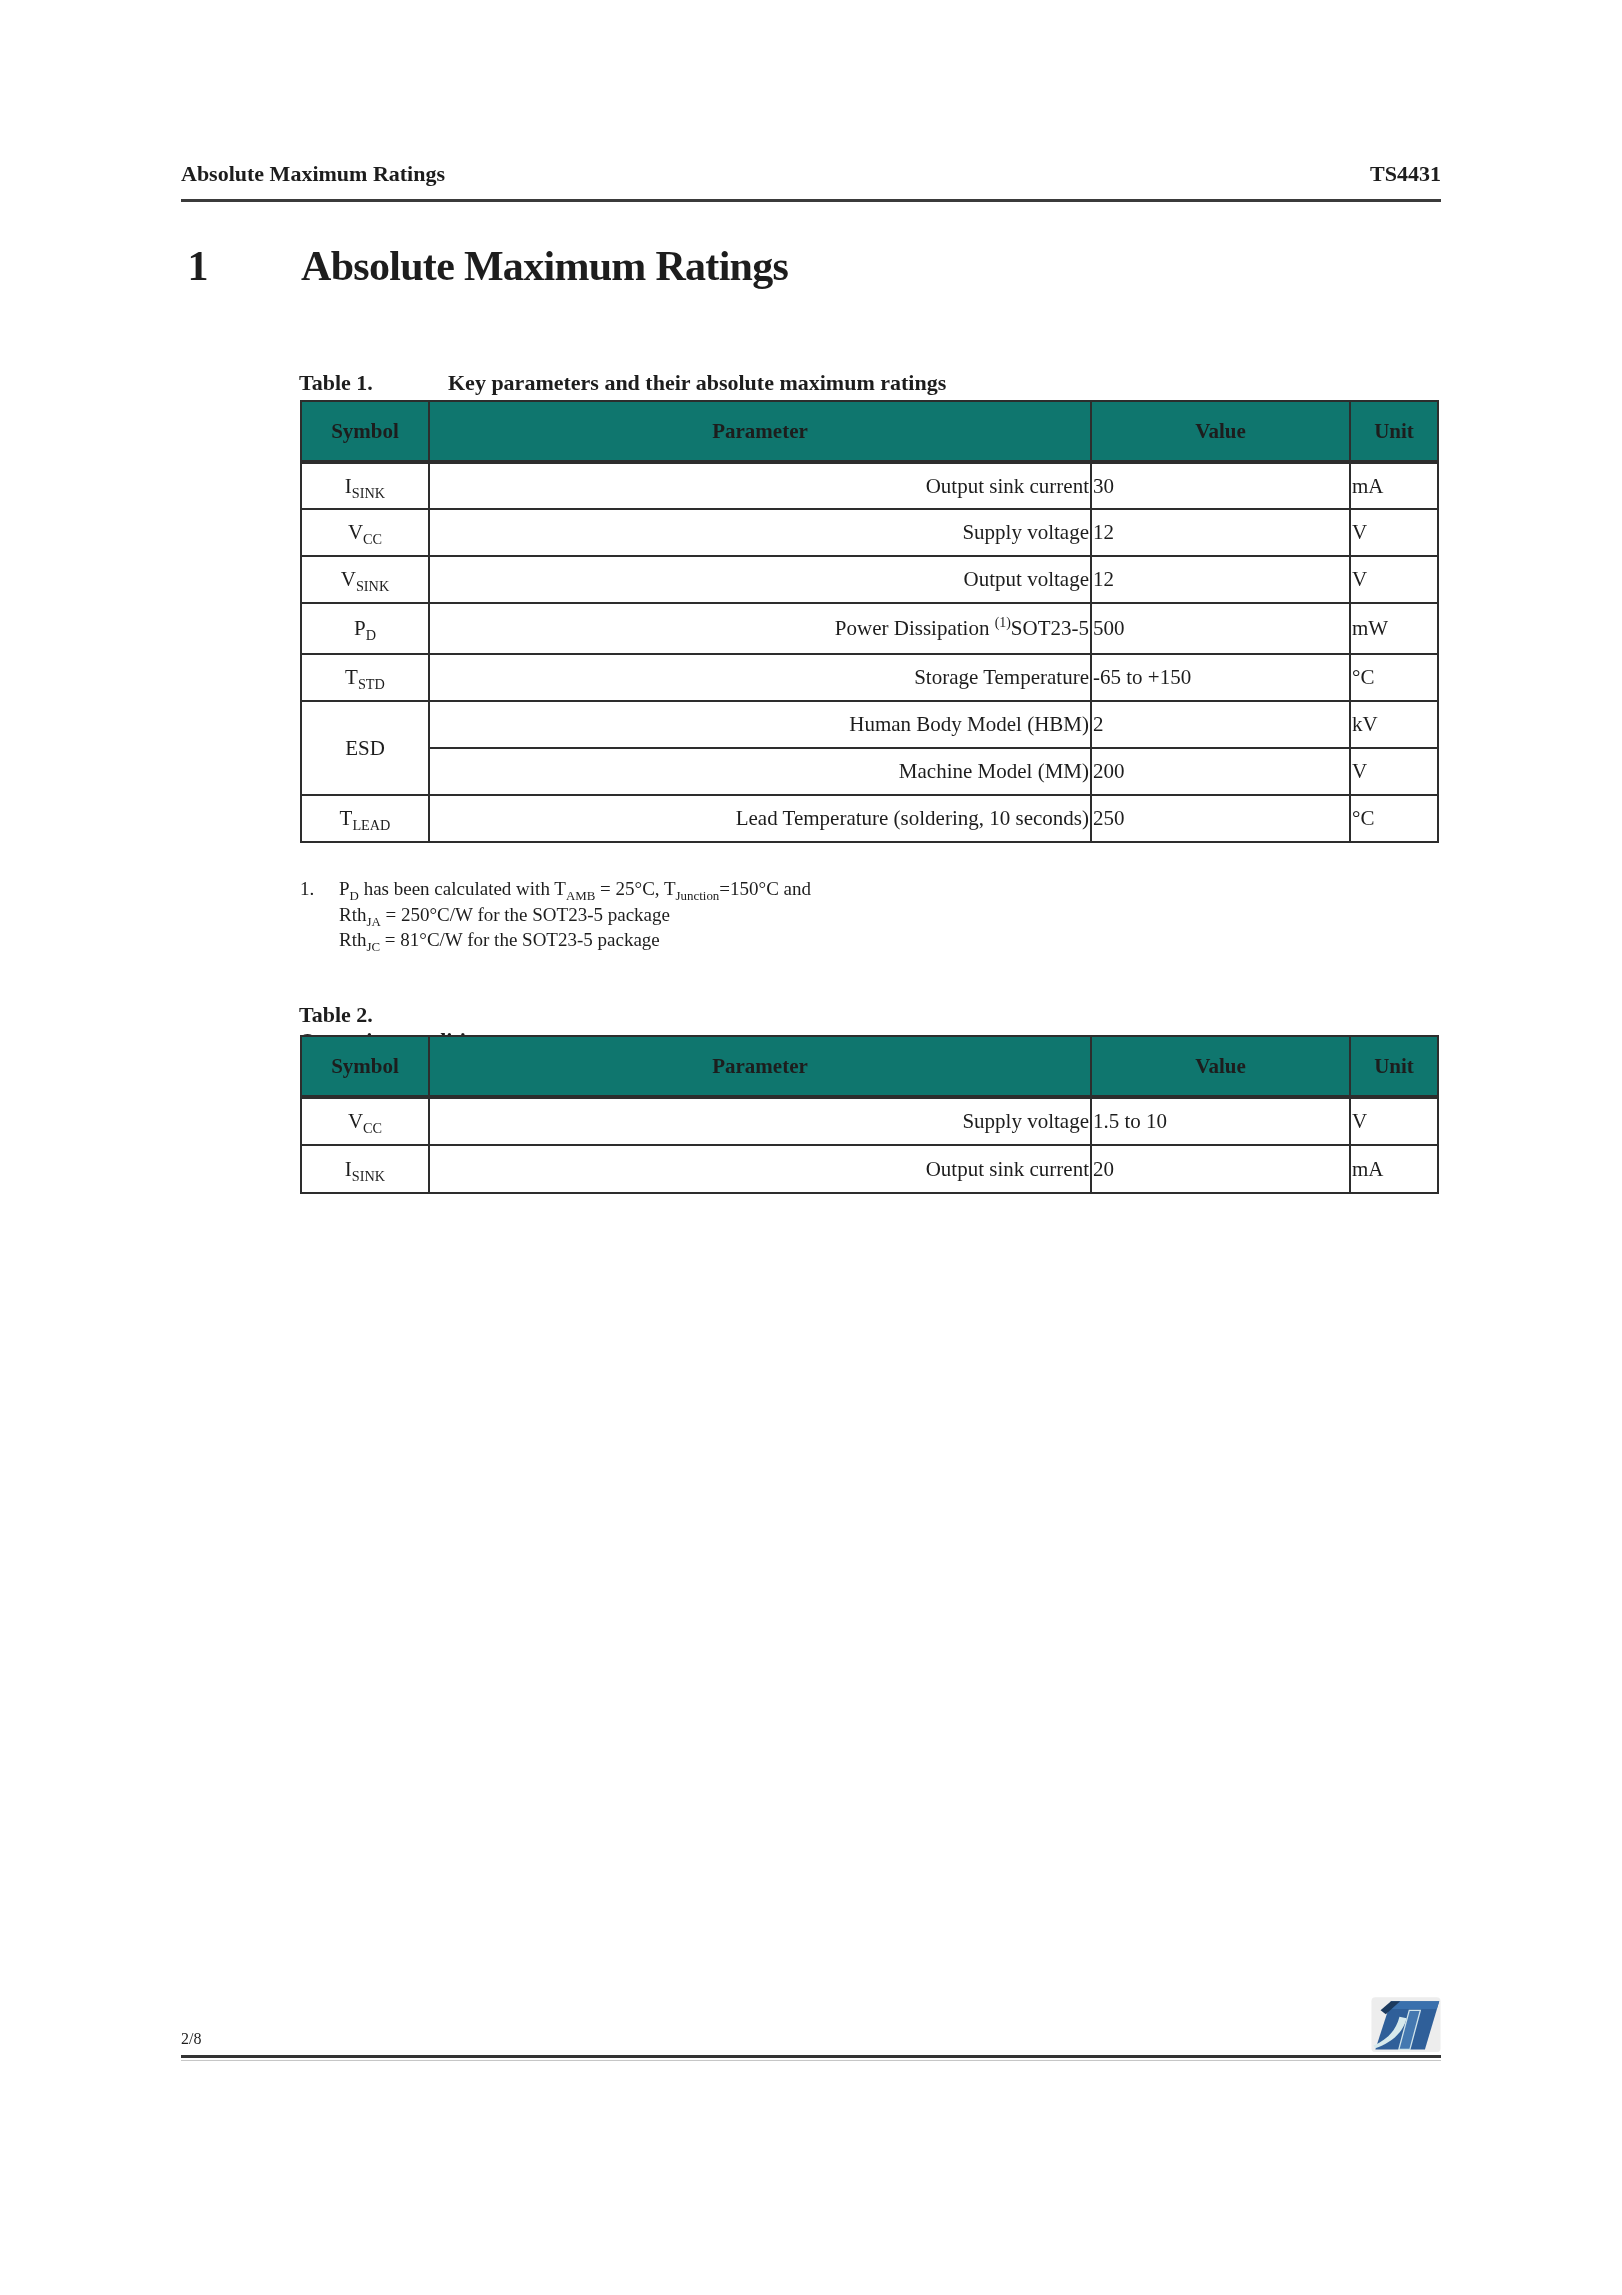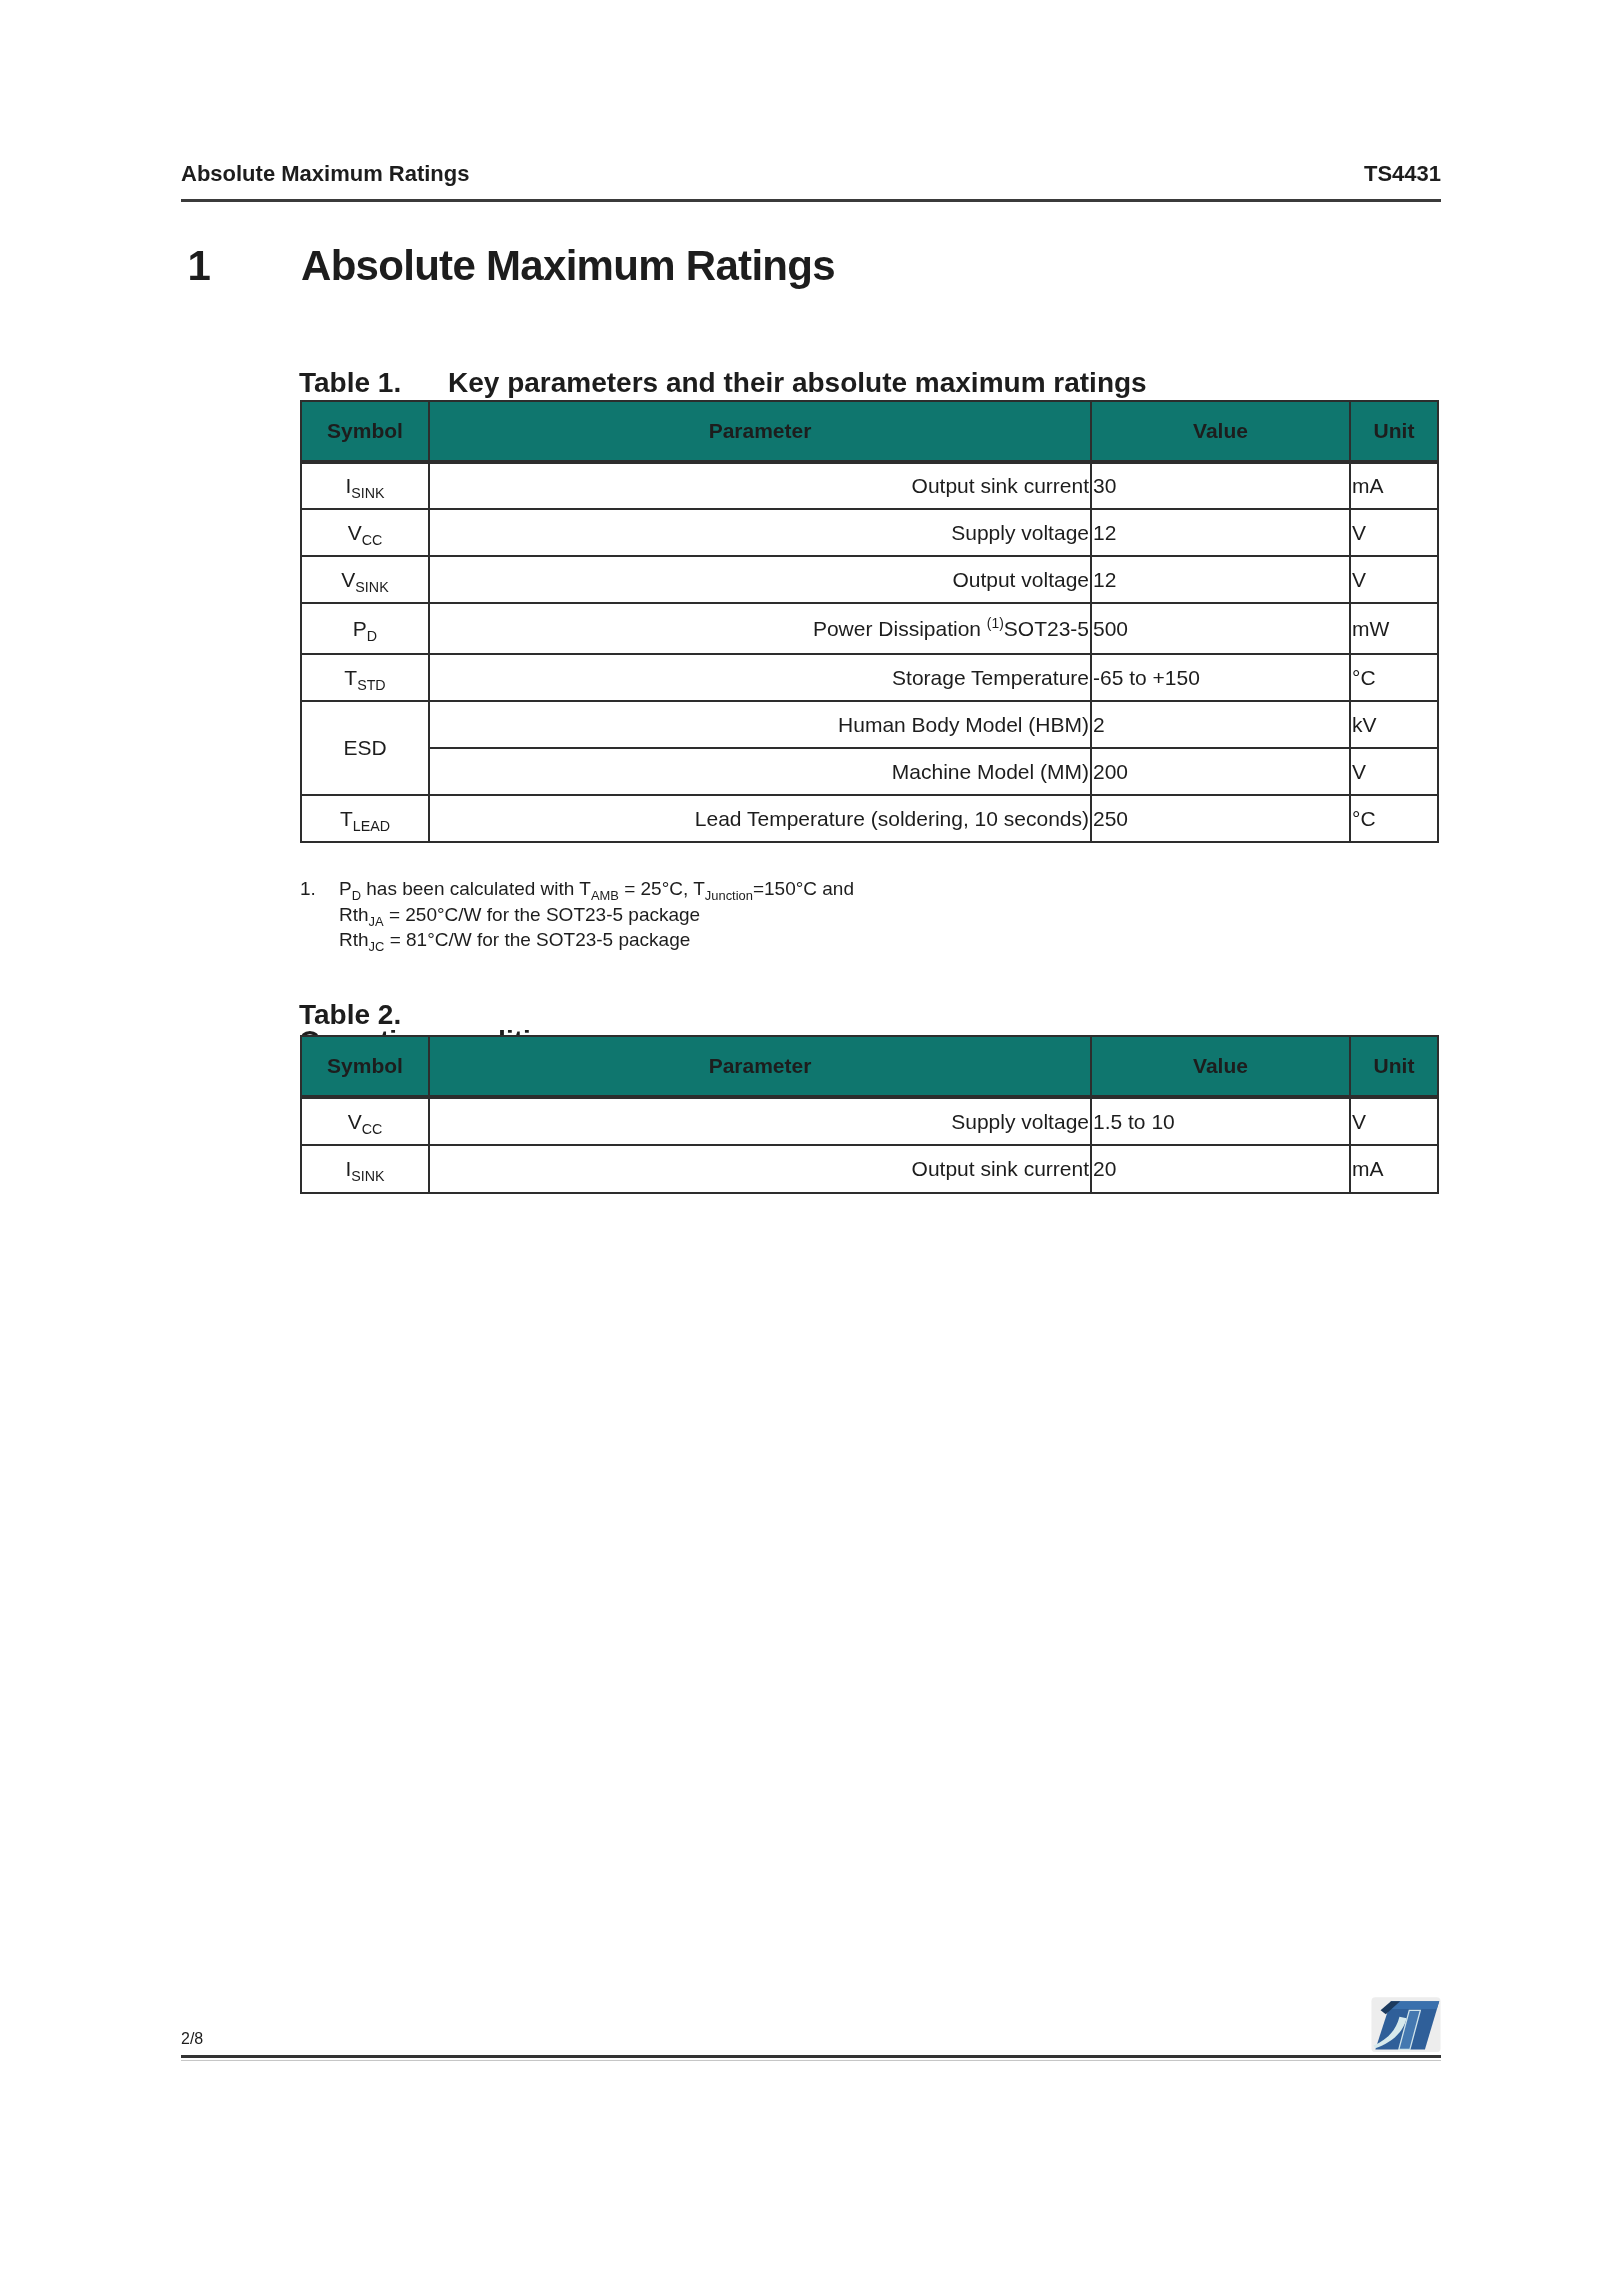--- a/index.html
+++ b/index.html
@@ -1,30 +1,30 @@
 <!DOCTYPE html>
 <html style="font-size:10.5px"><head>
 <meta charset="utf-8">
 <style>
   html,body{margin:0;padding:0;background:#ffffff;}
   .page{position:relative;width:1622px;height:2295px;background:#ffffff;overflow:hidden;
-        color:#1d1d1d;font-family:Liberation Sans, sans-serif;}
+        color:#1d1d1d;font-family:Liberation Serif, serif;}
 
   
   .running-header{position:absolute;left:181px;top:161px;width:1260px;display:flex;
         justify-content:space-between;font-size:22px;font-weight:700;line-height:25px;}
   .header-rule{position:absolute;left:181px;top:199px;width:1260px;height:3.3px;background:#3b3b3b;}
 
   
   .doc-heading{position:absolute;left:181px;top:243px;display:flex;font-size:42px;
         font-weight:700;line-height:46px;letter-spacing:-0.7px;}
   .doc-heading .heading-number{width:120px;padding-left:6.5px;box-sizing:border-box;}
 
   
-  .table-caption{position:absolute;left:299px;display:flex;font-size:28px;font-weight:700;line-height:26px;}
+  .table-caption{position:absolute;left:299px;display:flex;font-size:22px;font-weight:700;line-height:26px;}
   .table-caption .caption-label{width:149px;}
   #caption1{top:370px;}
   #caption2{top:1002px;flex-direction:column;}
 
   
   table.data-table{position:absolute;left:300px;width:1137px;border-collapse:collapse;
         table-layout:fixed;font-size:21px;color:#1d1d1d;}
   #table1{top:400px;}
   #table2{top:1035px;}
   .data-table th,.data-table td{border:2px solid #2d2d2d;vertical-align:middle;}

